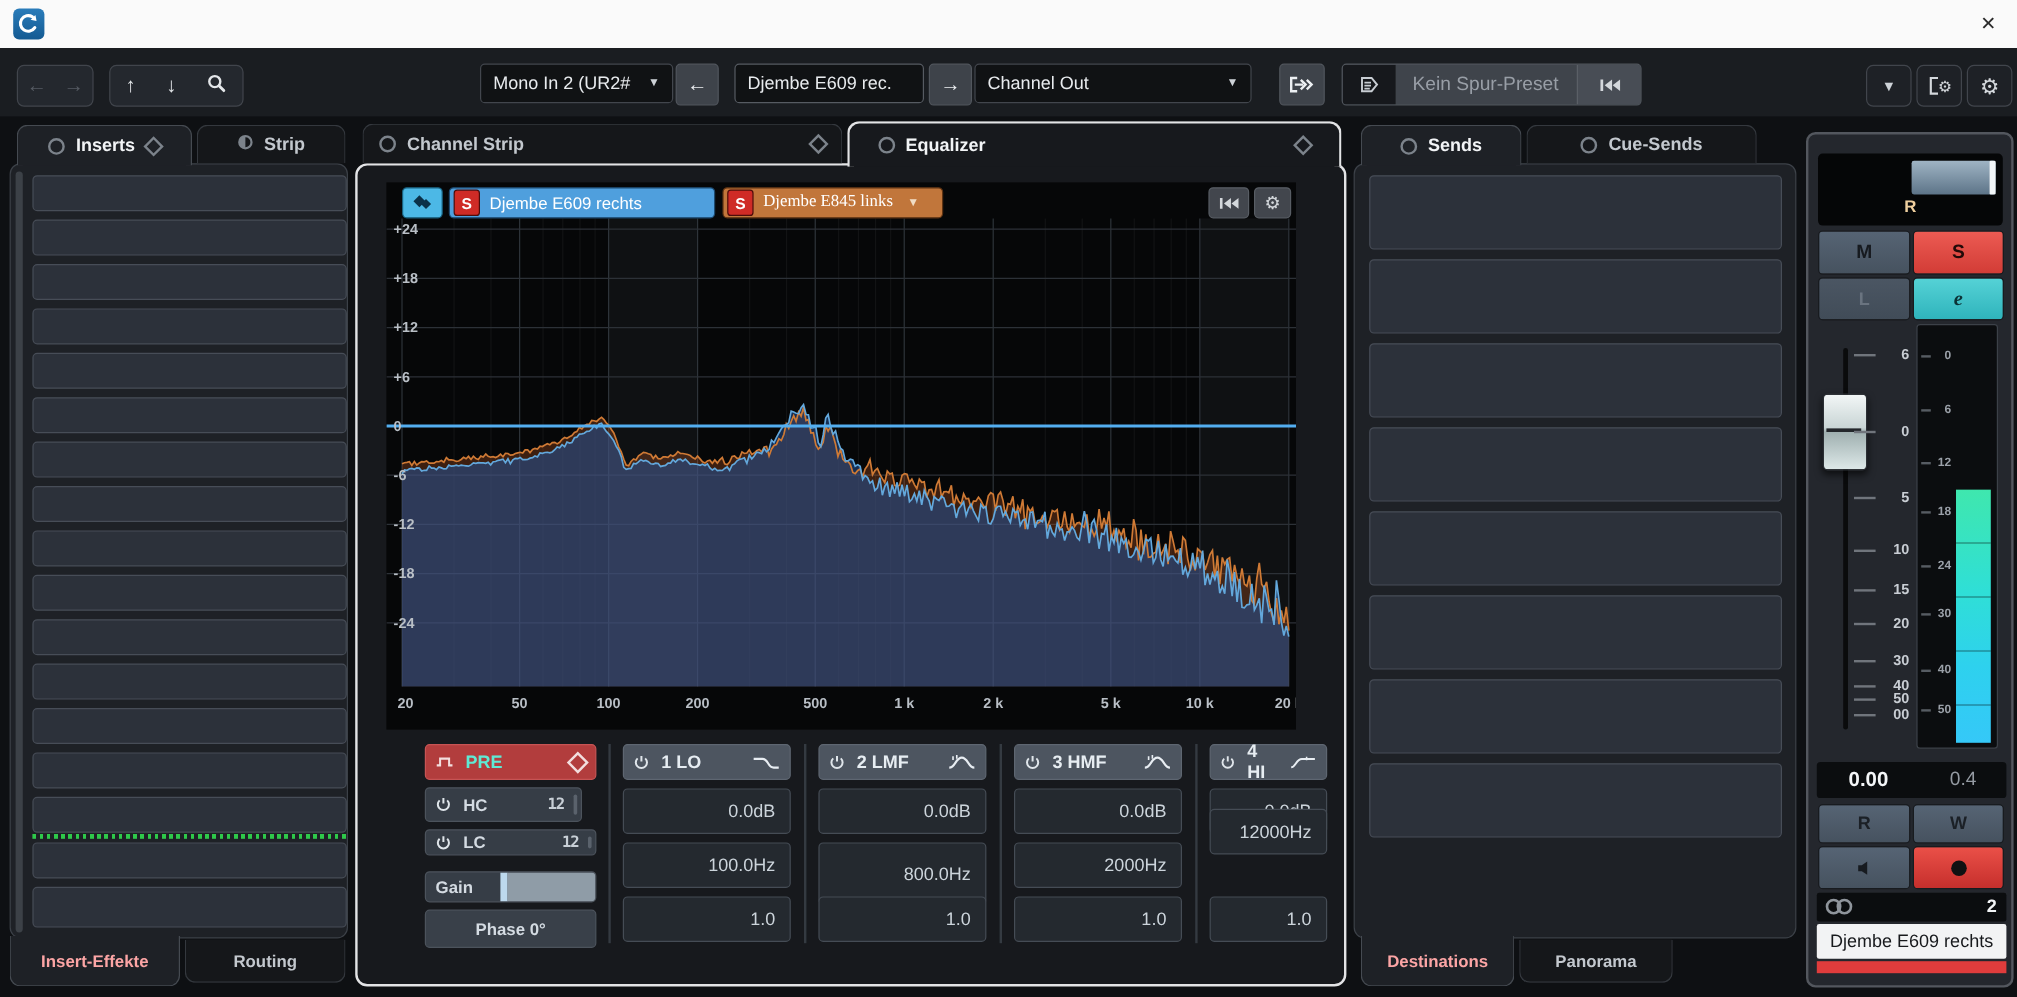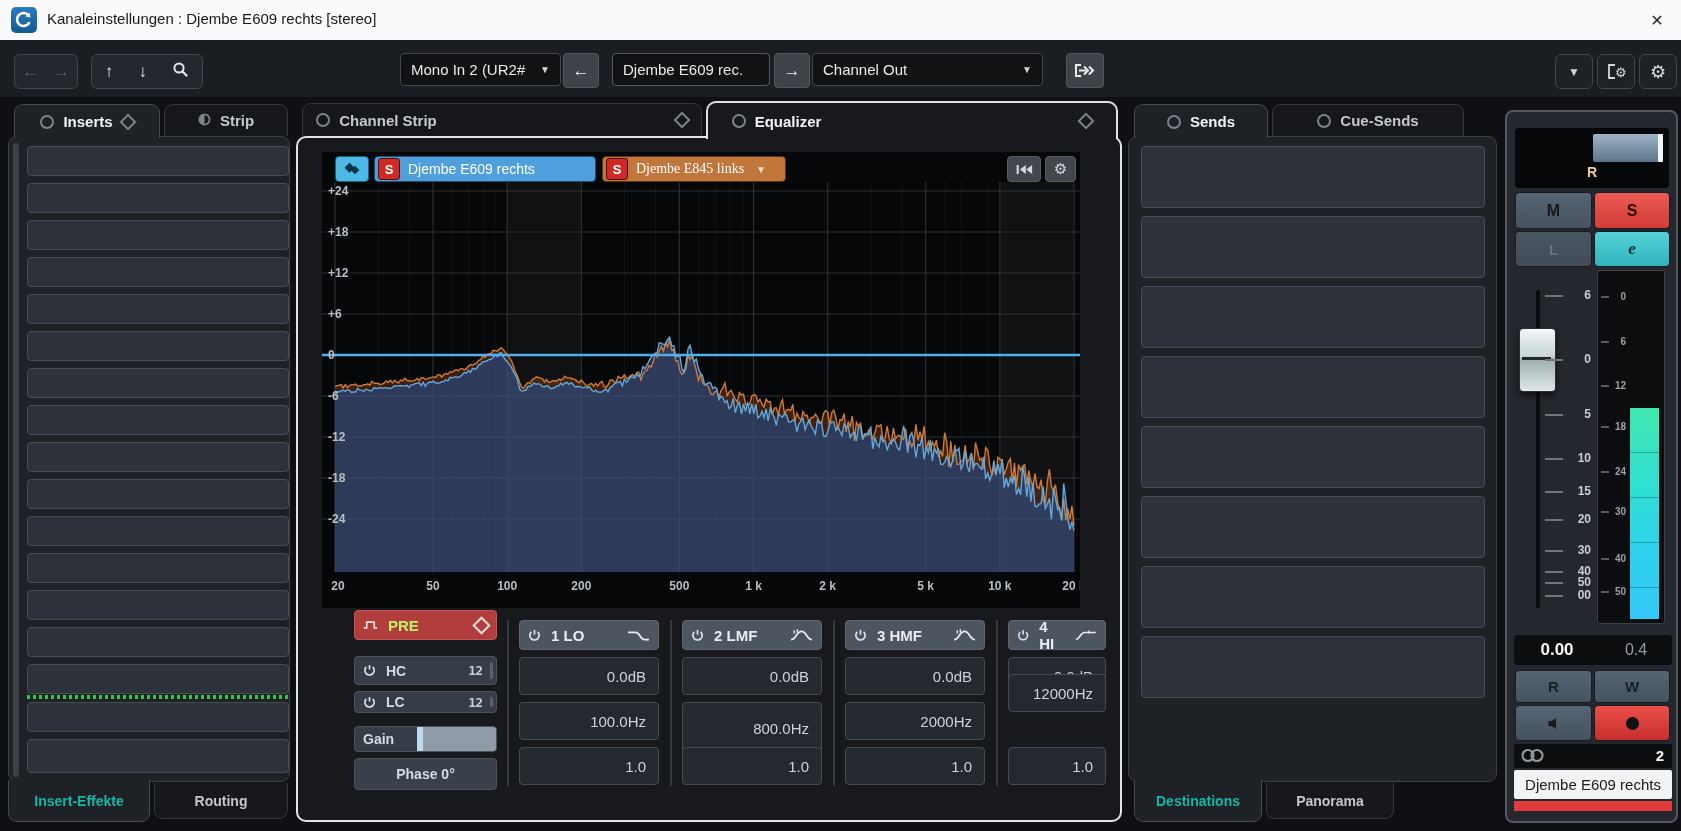--- a/index.html
+++ b/index.html
@@ -16,21 +16,21 @@
   .tbico{font-size:17px;color:#e3e6e9;font-weight:bold;}
   .tbico.dis{color:#565b63;}
   .ddk{position:absolute;top:13px;height:33px;background:#101214;border:1px solid #42464d;border-radius:4px;display:flex;align-items:center;color:#e8ebee;font-size:15px;box-sizing:border-box;padding:0 10px;}
   .sqbtn{position:absolute;top:13px;height:35px;background:#3e434a;border:1px solid #51565d;border-radius:4px;display:flex;align-items:center;justify-content:center;color:#eceff2;font-size:17px;font-weight:bold;box-sizing:border-box;}
   .caret{font-size:10px;color:#cdd2d7;}
   
   .panel{position:absolute;background:#1e2126;border:1px solid #3c4148;border-radius:9px;box-sizing:border-box;}
   .tab{position:absolute;display:flex;align-items:center;justify-content:center;gap:9px;font-weight:bold;font-size:15px;color:#c3c8ce;background:#15171a;border:1px solid #34383e;border-bottom:none;border-radius:9px 9px 0 0;box-sizing:border-box;z-index:2;}
   .tab.active{background:#1e2126;border-color:#454a51;color:#f2f4f6;z-index:3;}
   .btab{position:absolute;display:flex;align-items:center;justify-content:center;font-weight:bold;font-size:14px;color:#c3c8ce;background:#15171a;border:1px solid #34383e;border-top:none;border-radius:0 0 9px 9px;box-sizing:border-box;z-index:2;}
-  .btab.active{background:#1e2126;border-color:#454a51;color:#14b8a6;z-index:3;}
+  .btab.active{background:#1e2126;border-color:#454a51;color:#fca5a5;z-index:3;}
   .oicon{width:10px;height:10px;border:2px solid #7c838b;border-radius:50%;}
   .dicon{width:8px;height:8px;border:2px solid #7c838b;transform:rotate(45deg);}
   .slot{position:absolute;background:#2c313a;border:1px solid #474d57;border-radius:4px;box-sizing:border-box;}
   
   #center-panel{left:296px;top:136px;width:826px;height:686px;background:#17191d;border:2px solid #e3e4e6;border-radius:10px;box-sizing:border-box;}
   #tab-channelstrip{left:302px;top:103px;width:400px;height:33px;}
   #tab-equalizer{left:706px;top:101px;width:412px;height:38px;background:#17191d;border:2px solid #e3e4e6;border-bottom:none;border-radius:10px 10px 0 0;color:#f2f4f6;z-index:4;}
   #eq-display{position:absolute;left:24px;top:14px;width:758px;height:456px;background:#060708;}
   .eqbtn{position:absolute;top:4px;height:26px;border-radius:4px;display:flex;align-items:center;box-sizing:border-box;}
   .sbox{width:20px;height:20px;background:#cf2b26;border:1px solid #4e0c0a;border-radius:3px;color:#fff;font-weight:bold;font-size:13px;display:flex;align-items:center;justify-content:center;}
@@ -53,21 +53,20 @@
 
 <div id="root">
 
   <div id="titlebar" class="abs">
     <div id="app-icon" class="abs">
       <svg width="18" height="18" viewBox="0 0 18 18">
           <path d="M12 3a6.5 6.5 0 1 0 2 9" stroke="#fff" stroke-width="2.6" fill="none" stroke-linecap="round"></path>
           <path d="M14.5 1.5l1 5-5-1z" fill="#fff"></path>
         </svg>
     </div>
-    <div id="win-title" class="abs">Kanaleinstellungen : Djembe E609 rechts [stereo]</div>
     <div id="close-btn" class="abs">✕</div>
   </div>
 
   <div id="toolbar" class="abs">
     <div class="tbgrp" style="left:14px;width:62px;">
       <span class="tbico dis">←</span>
       <span class="tbico dis">→</span>
     </div>
     <div class="tbgrp" style="left:91px;width:110px;">
       <span class="tbico">↑</span>
@@ -100,20 +99,36 @@
 
     <div class="sqbtn" style="left:1066px;width:38px;">
       <svg width="22" height="15" viewBox="0 0 22 15">
           <path d="M7 2H2v11h5" stroke="#eceff2" stroke-width="2" fill="none"></path>
           <path d="M5 7.5h7" stroke="#eceff2" stroke-width="2"></path>
           <path d="M10 3.5l4 4-4 4" stroke="#eceff2" stroke-width="2" fill="none"></path>
           <path d="M15 3.5l4 4-4 4" stroke="#eceff2" stroke-width="2" fill="none"></path>
         </svg>
     </div>
 
+    <div class="abs" style="left:1118px;top:13px;width:250px;height:35px;background:#3f444b;border:1px solid #51565d;border-radius:4px;display:flex;align-items:stretch;box-sizing:border-box;overflow:hidden;">
+      <div style="width:44px;background:#16181c;display:flex;align-items:center;justify-content:center;">
+        <svg width="17" height="17" viewBox="0 0 17 17">
+            <path d="M2 3h8l4.5 5.5L10 14H2z" stroke="#c8cdd3" stroke-width="1.6" fill="none"></path>
+            <path d="M4 6.8h5.5M4 9.3h5.5M4 11.8h4.5" stroke="#c8cdd3" stroke-width="1.4"></path>
+          </svg>
+      </div>
+      <div style="flex:1;display:flex;align-items:center;padding-left:14px;color:#989ea6;font-size:16px;">Kein Spur-Preset</div>
+      <div style="width:52px;background:#484d55;border-left:1px solid #5a5f66;display:flex;align-items:center;justify-content:center;">
+        <svg width="19" height="14" viewBox="0 0 20 14">
+            <path d="M3 2v10" stroke="#d4d8dc" stroke-width="2.4"></path>
+            <path d="M12 2L5.5 7l6.5 5z" fill="#d4d8dc"></path>
+            <path d="M19 2l-6.5 5 6.5 5z" fill="#d4d8dc"></path>
+          </svg>
+      </div>
+    </div>
 
     <div class="tbgrp" style="left:1555px;width:36px;background:#1e2126;">
         <span class="caret" style="font-size:12px;">▼</span>
       </div>
     <div class="tbgrp" style="left:1597px;width:36px;background:#1e2126;">
       <svg width="19" height="17" viewBox="0 0 19 17">
           <path d="M8 2H2v13h6" stroke="#d4d8dc" stroke-width="1.8" fill="none"></path>
           <text x="8" y="13.5" font-size="13" fill="#d4d8dc">⚙</text>
         </svg>
     </div>
@@ -263,28 +278,28 @@
             <path d="M3 2v10" stroke="#d4d8dc" stroke-width="2.4"></path>
             <path d="M12 2L5.5 7l6.5 5z" fill="#d4d8dc"></path>
             <path d="M19 2l-6.5 5 6.5 5z" fill="#d4d8dc"></path>
           </svg>
       </div>
       <div class="eqbtn" style="left:723px;width:31px;background:#42464d;border:1px solid #585d64;justify-content:center;">
         <span style="font-size:15px;color:#d4d8dc;">⚙</span>
       </div>
     </div>
 
-    <div class="bhead" style="left:56px;top:472px;width:143px;height:30px;background:#b23d3d;border-color:#c75454;color:#bef264;">
+    <div class="bhead" style="left:56px;top:482px;width:143px;height:30px;background:#b23d3d;border-color:#c75454;color:#5eead4;">
       <svg width="15" height="12" viewBox="0 0 16 12">
           <path d="M1 9h3V3h8v6h3" stroke="#f2dede" stroke-width="1.8" fill="none"></path>
         </svg>
       <span>PRE</span>
       <span style="margin-left:auto;width:9px;height:9px;border:2px solid #f2dede;transform:rotate(45deg);"></span>
     </div>
-    <div class="prerow" style="left:56px;top:518px;width:143px;height:29px;">
+    <div class="prerow" style="left:56px;top:518px;width:131px;height:29px;">
       <svg width="13" height="13" viewBox="0 0 14 14">
           <path d="M7 1v5" stroke="#dfe5ea" stroke-width="1.8"></path>
           <path d="M3.6 3.2a5 5 0 1 0 6.8 0" stroke="#dfe5ea" stroke-width="1.8" fill="none"></path>
         </svg>
       <span>HC</span>
       <span class="slope">12</span>
       <span class="edgestrip"></span>
     </div>
     <div class="prerow" style="left:56px;top:553px;width:143px;height:22px;">
       <svg width="13" height="13" viewBox="0 0 14 14">

